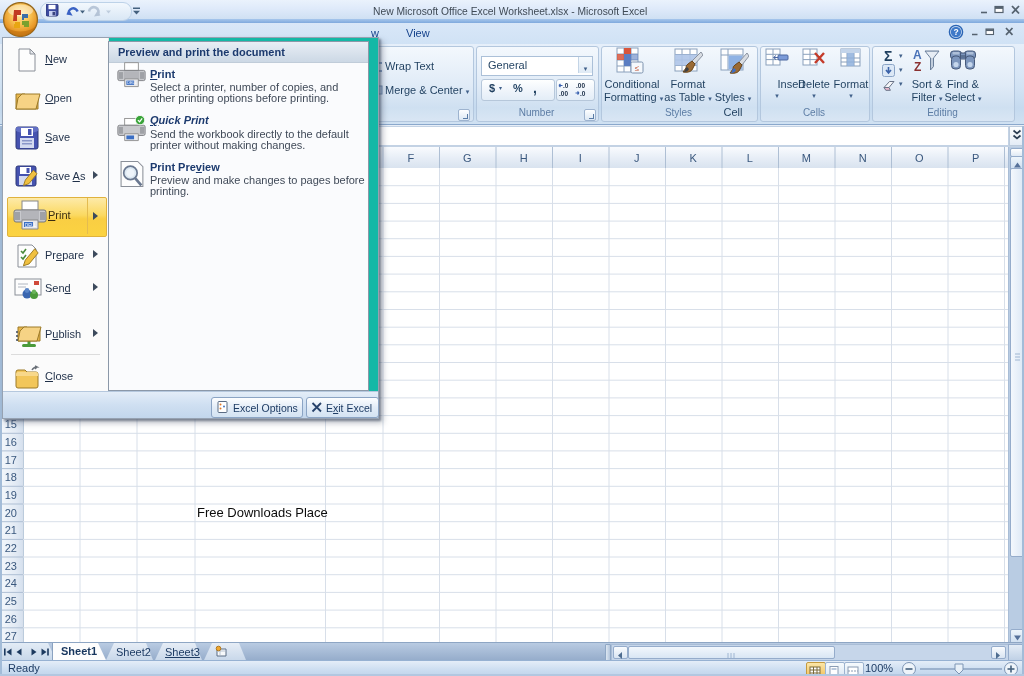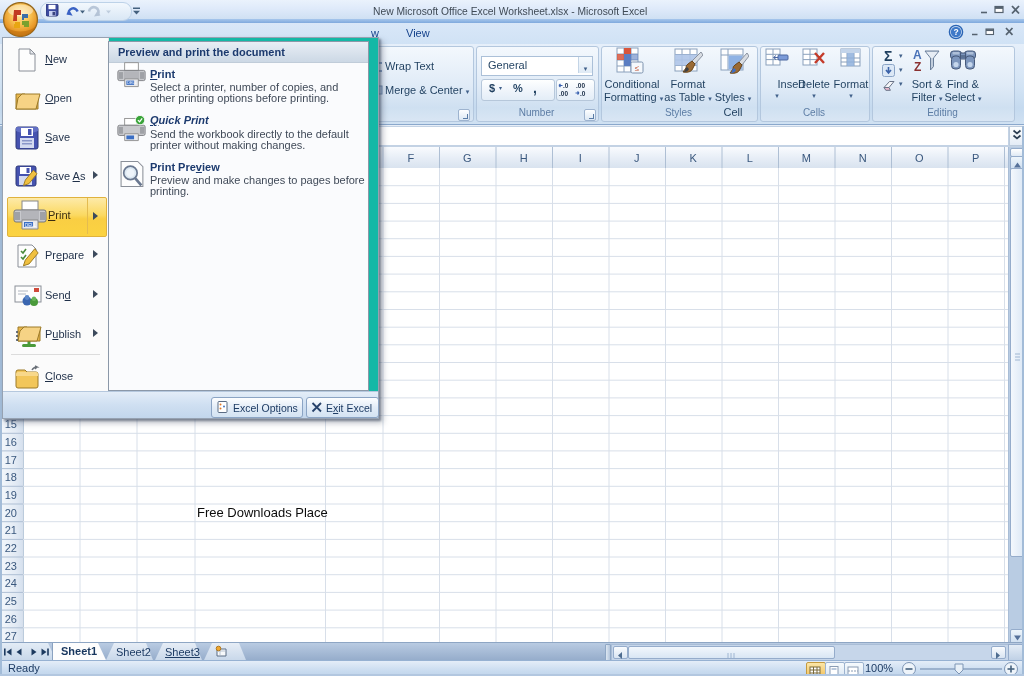--- a/index.html
+++ b/index.html
@@ -576,21 +576,21 @@
  <svg class="mic" width="28" height="28" viewBox="0 0 28 28">
           <path d="M4 2 h14 l4 4 v18 h-18 z" fill="#fdfdfd" stroke="#8a8f98"></path>
           <path d="M7 8 l2 2 l3 -4" stroke="#4a8a3a" stroke-width="1.6" fill="none"></path>
           <path d="M7 14 l2 2 l3 -4" stroke="#4a8a3a" stroke-width="1.6" fill="none"></path>
           <path d="M24 6 L14 18 l-2 6 l6 -2 l9.5 -11.5 z" transform="translate(-2 0) scale(0.95)" fill="#f0c040" stroke="#9a7820"></path>
         </svg>
  <div class="mtx">Pr<span style="text-decoration:underline">e</span>pare</div>
  <div class="mar"></div>
 </div>
 
-<div class="mi" style="top:239px;padding-left:12px;">
+<div class="mi" style="top:232px;padding-left:12px;">
  <svg class="mic" width="30" height="27" viewBox="0 0 30 27">
           <rect x="1" y="3" width="26" height="16" fill="#fdfdfd" stroke="#8a8f98"></rect>
           <rect x="20" y="5" width="5" height="4" fill="#d04a3a"></rect>
           <line x1="4" y1="8" x2="14" y2="8" stroke="#b0b6c0"></line>
           <line x1="4" y1="11" x2="12" y2="11" stroke="#b0b6c0"></line>
           <circle cx="13" cy="18" r="4.5" fill="#3a66b0"></circle>
           <circle cx="13" cy="14.5" r="2.4" fill="#5a86c8"></circle>
           <circle cx="20" cy="19" r="4" fill="#4a9a3a"></circle>
           <circle cx="20" cy="15.8" r="2.2" fill="#6ab45a"></circle>
         </svg>

